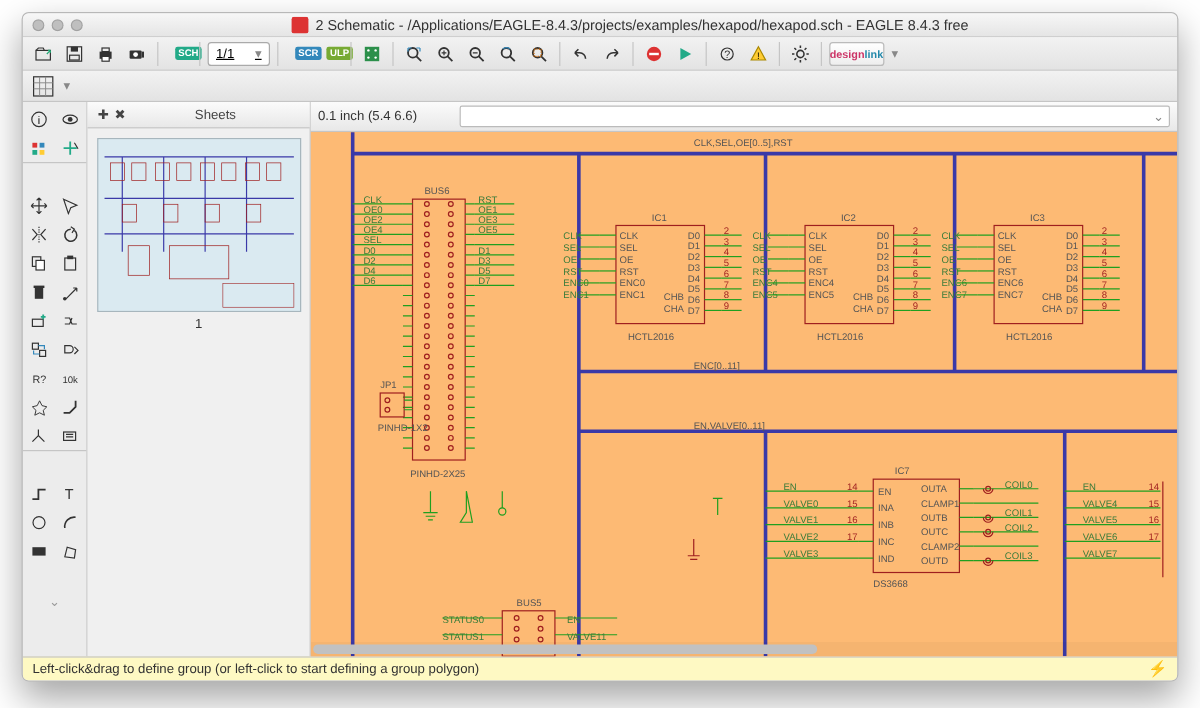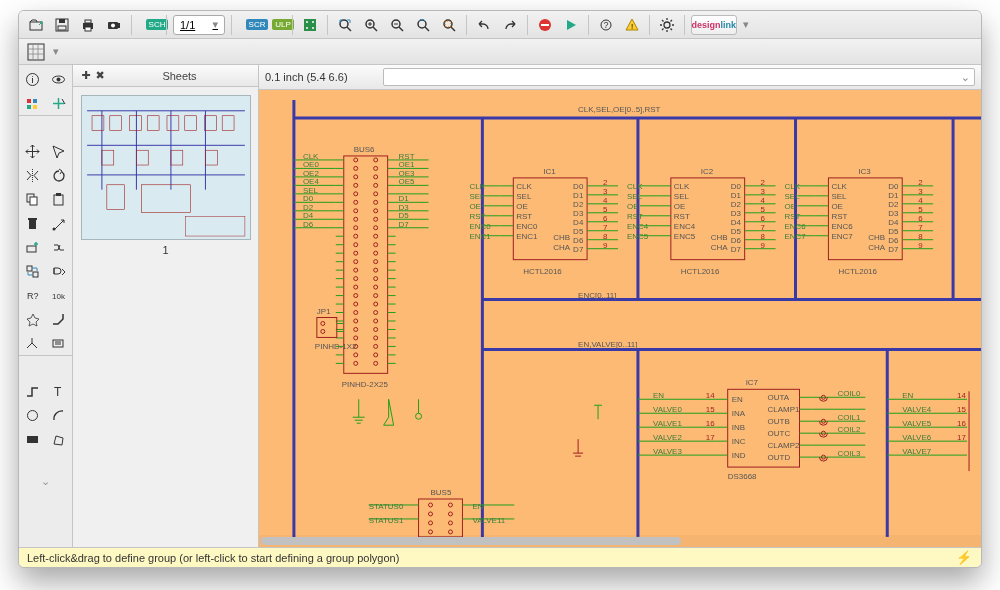--- a/index.html
+++ b/index.html
@@ -11,21 +11,21 @@
   .tb-dots { display: flex; gap: 6px; margin-right: 8px; }
   .tb-dot { width: 10px; height: 10px; border-radius: 50%; border: 1px solid rgba(0,0,0,.15); }
   .tb-dot.r { background:#bfbfbf; } .tb-dot.y { background:#bfbfbf; } .tb-dot.g { background:#bfbfbf; }
   .tb-title { flex: 1; text-align: center; display: flex; align-items: center; justify-content: center; gap: 6px; white-space: nowrap; overflow: hidden; }
   .app-icon { width: 14px; height: 14px; background:#d33; border-radius: 2px; display:inline-block; }
   
   .toolbar { display:flex; align-items:center; gap:4px; padding:2px 6px; background:linear-gradient(#f2f2f2,#e3e3e3); border-bottom:1px solid #c5c5c5; height:28px; }
   .tbtn { width:22px; height:22px; display:flex; align-items:center; justify-content:center; border:1px solid transparent; border-radius:3px; color:#222; }
   .tsep { width:1px; height:20px; background:#c5c5c5; margin:0 2px; }
   .sheet-sel { width:52px; height:20px; border:1px solid #aaa; border-radius:3px; background:#fff; display:flex; align-items:center; padding:0 6px; font-size:11px;text-decoration:underline; }
-  .badge { font-size:8px; font-weight:normal; padding:1px 3px; border-radius:2px; color:#fff;margin-left:16px; }
+  .badge { font-size:8px; font-weight:bold; padding:1px 3px; border-radius:2px; color:#fff;margin-left:16px; }
   .badge.scr { background:#38b; } .badge.ulp { background:#7a3; }
   .design-link { width:46px; height:20px; border:1px solid #bbb; border-radius:3px; display:flex; align-items:center; justify-content:flex-end; background:linear-gradient(#fff,#eee); }
   .design-link span { font-size:9px; font-weight:bold; }
   .dl1 { color:#c36; } .dl2 { color:#28a; }
   
   .toolbar2 { height:26px; border-bottom:1px solid #c5c5c5; background:linear-gradient(#f2f2f2,#e3e3e3); display:flex; align-items:center; padding:0 6px; gap:6px; }
   .grid-btn { width:22px; height:22px; display:flex; align-items:center; justify-content:center; }
   
   .body { flex:1; display:flex; min-height:0; }
   
@@ -62,20 +62,31 @@
   svg .txt { font: 8px Arial; fill:#555; }
   svg .txt-r { font: 8px Arial; fill:#9f1f1f; }
   svg .txt-g { font: 8px Arial; fill:#3a7c3a; }
 </style>
 </head>
 <body>
 
 <div class="outer-shadow">
 <div class="window">
 
+  <div class="titlebar">
+    <div class="tb-dots">
+      <div class="tb-dot r"></div>
+      <div class="tb-dot y"></div>
+      <div class="tb-dot g"></div>
+    </div>
+    <div class="tb-title">
+      <span class="app-icon"></span>
+      <span>2 Schematic - /Applications/EAGLE-8.4.3/projects/examples/hexapod/hexapod.sch - EAGLE 8.4.3 free</span>
+    </div>
+  </div>
 
   <div class="toolbar">
     <div class="tbtn">
           <svg width="16" height="16">
             <rect x="2" y="5" width="12" height="8" fill="none" stroke="#333"></rect>
             <path d="M2 5l2-2h4l1 2" fill="none" stroke="#333"></path>
             <path d="M11 8l3-3m0 0h-2m2 0v2" stroke="#2a7" fill="none"></path>
           </svg>
         </div>
     <div class="tbtn">

